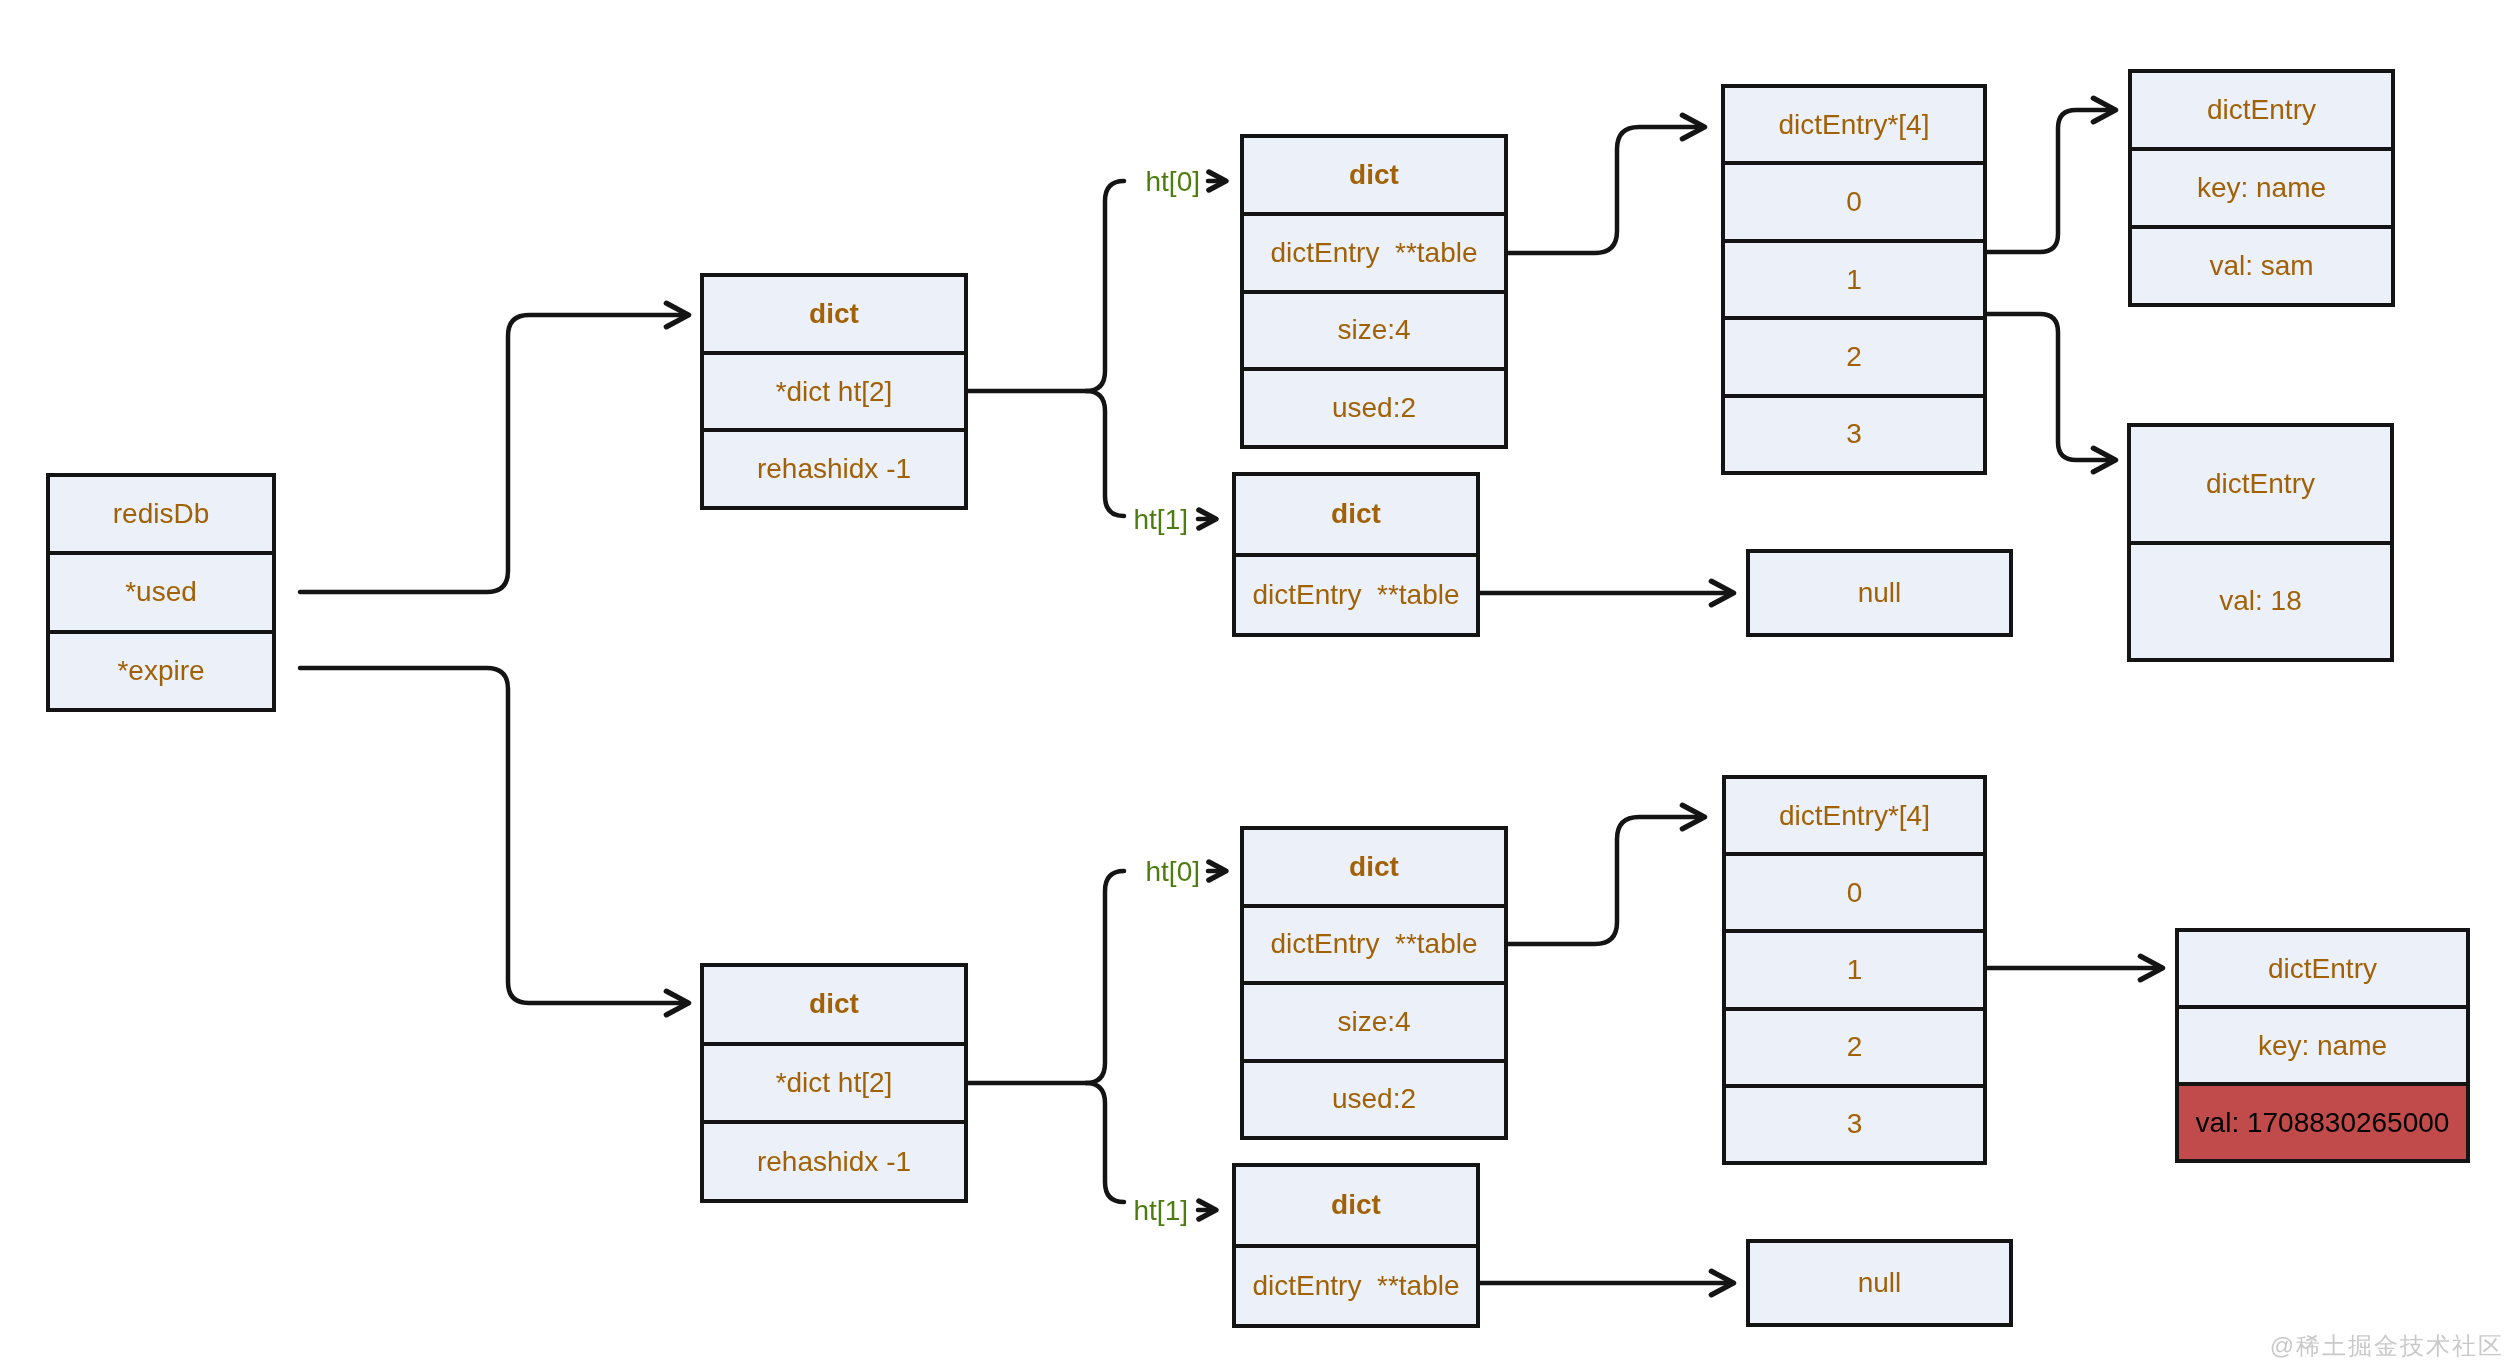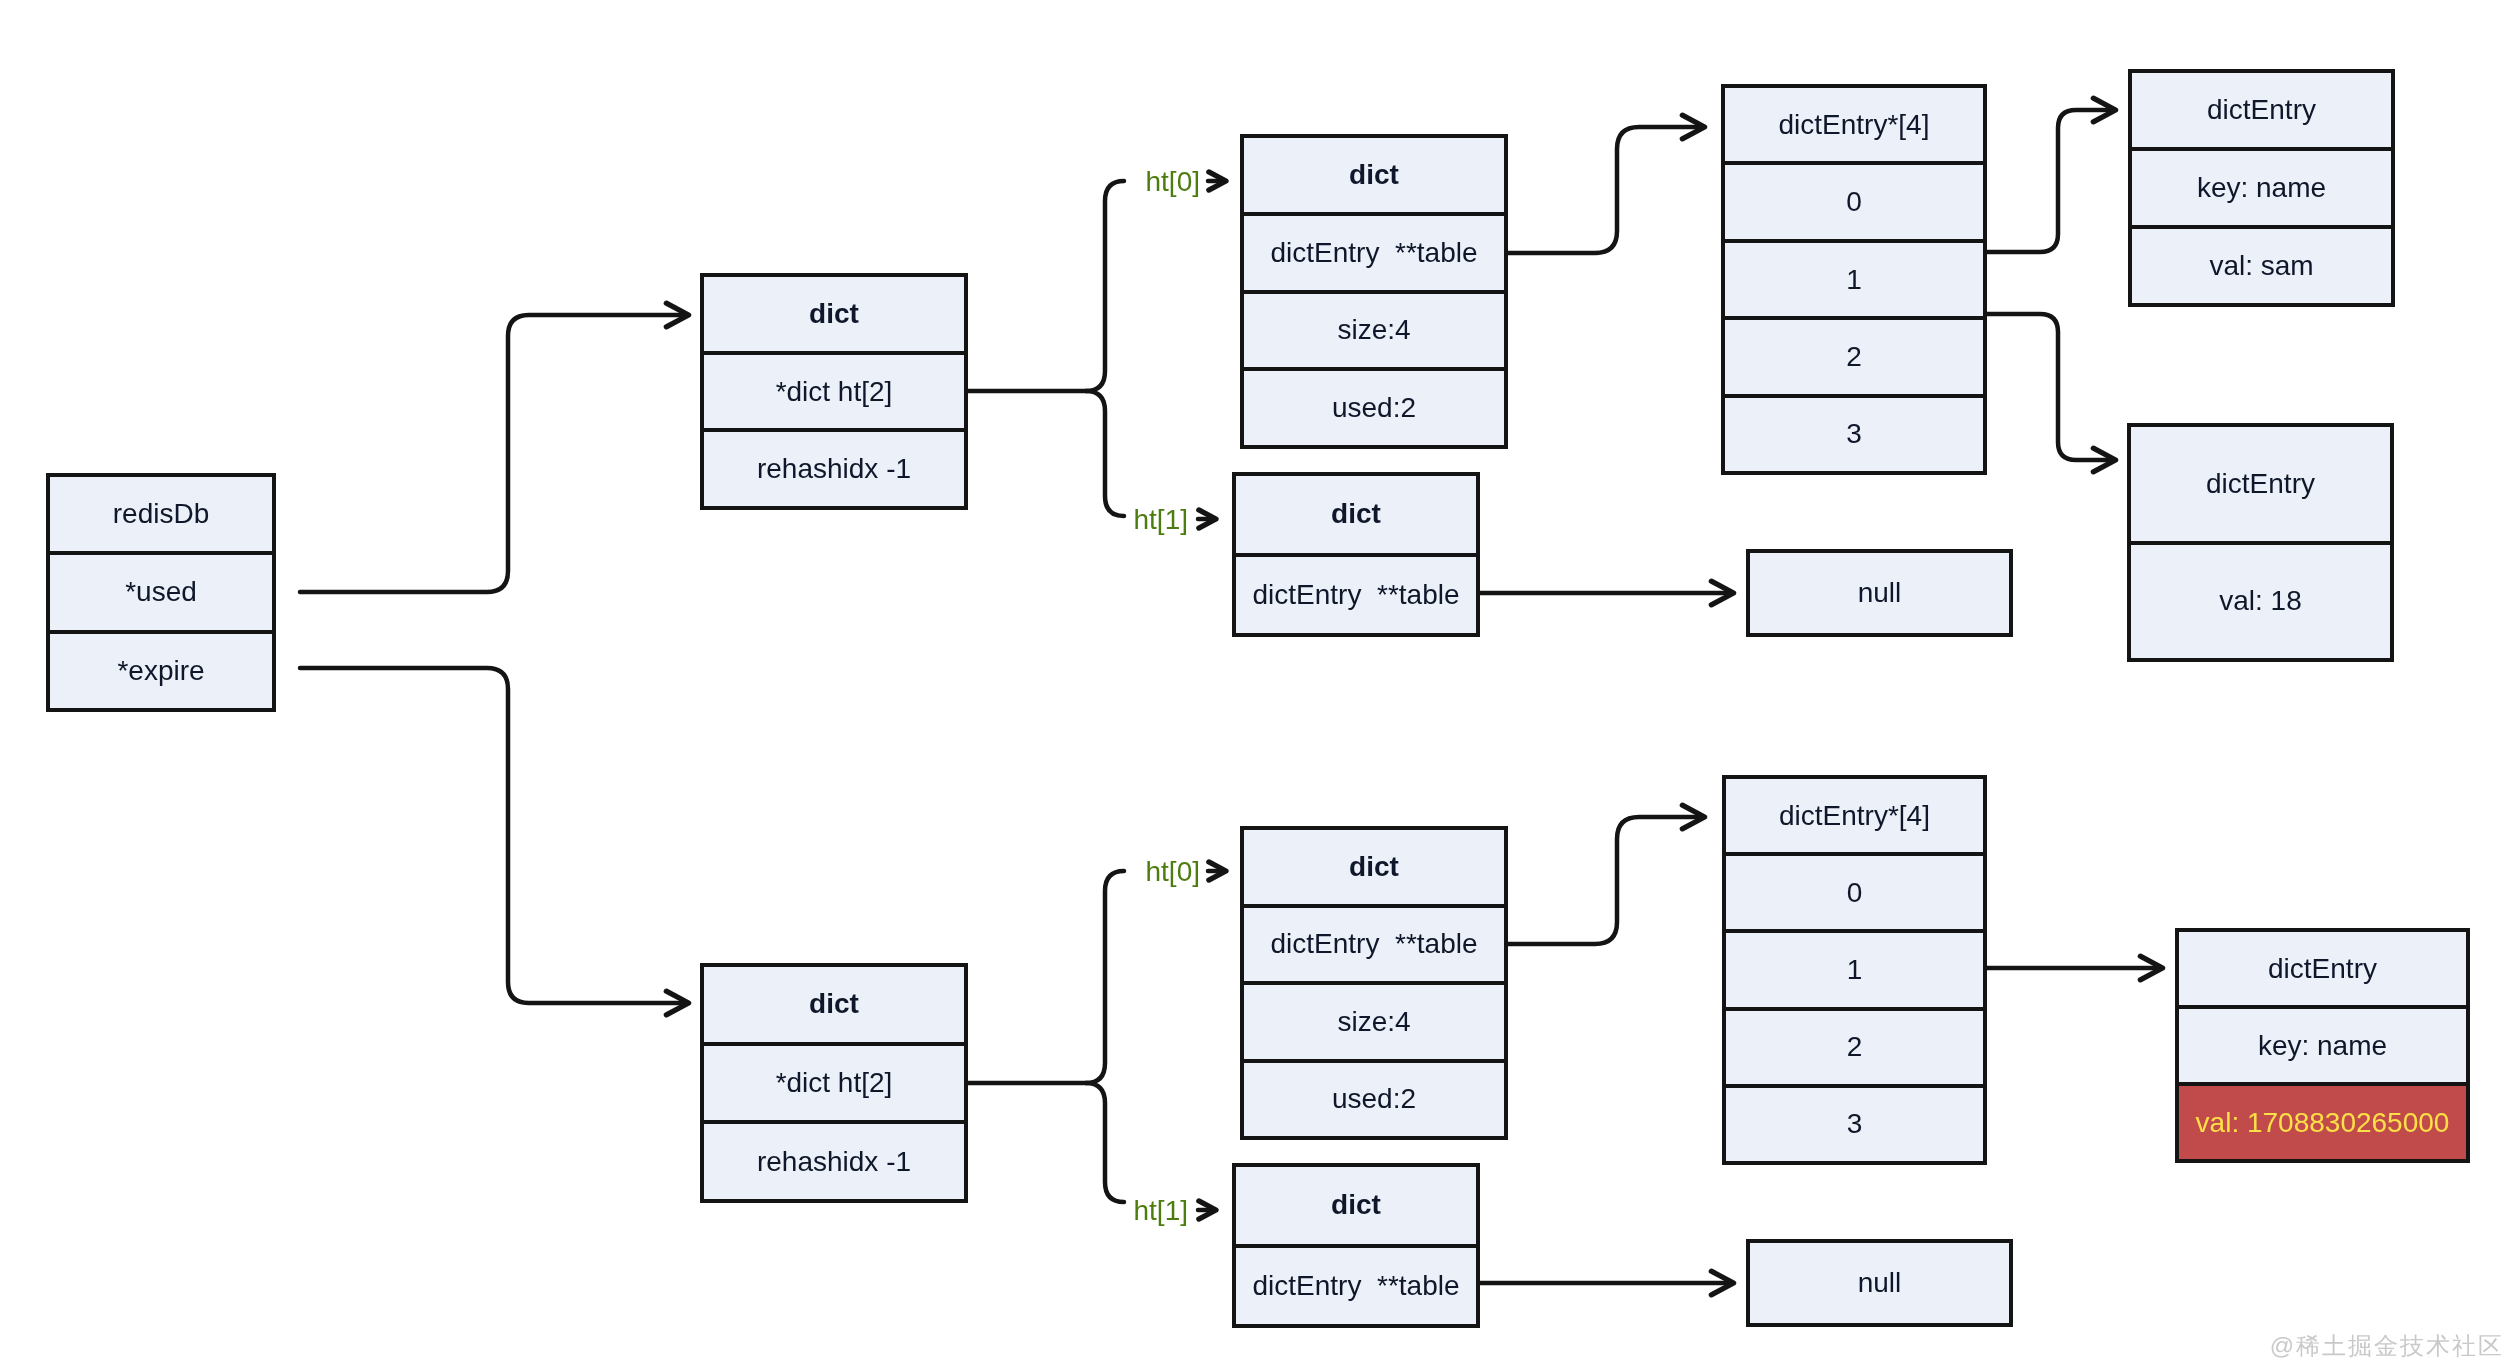--- a/index.html
+++ b/index.html
@@ -7,25 +7,25 @@
     position:relative;width:2514px;height:1364px;overflow:hidden;background:#ffffff;
     font-family:"Liberation Sans", sans-serif;
   }
   .links{position:absolute;left:0;top:0;}
   .node{
     position:absolute;background:#ecf0f8;border:4px solid #141414;
     box-sizing:border-box;display:flex;flex-direction:column;
   }
   .cell{
     flex:1;display:flex;align-items:center;justify-content:center;
-    font-size:28px;color:#0f172a;white-space:pre;line-height:1;
+    font-size:28px;color:#a16207;white-space:pre;line-height:1;
   }
   .cell + .cell{border-top:4px solid #141414;}
   .bold{font-weight:bold;}
-  .red{background:#c14a4a;color:#fde047;}
+  .red{background:#c14a4a;color:#000000;}
   .lbl{
     position:absolute;font-size:28px;color:#4d7c0f;height:38px;line-height:38px;
     text-align:right;width:110px;white-space:pre;
   }
   .watermark{
     position:absolute;right:10px;top:1330px;font-size:24px;color:#c9c9c9;
     letter-spacing:2px;
   }
 </style>
 </head>

